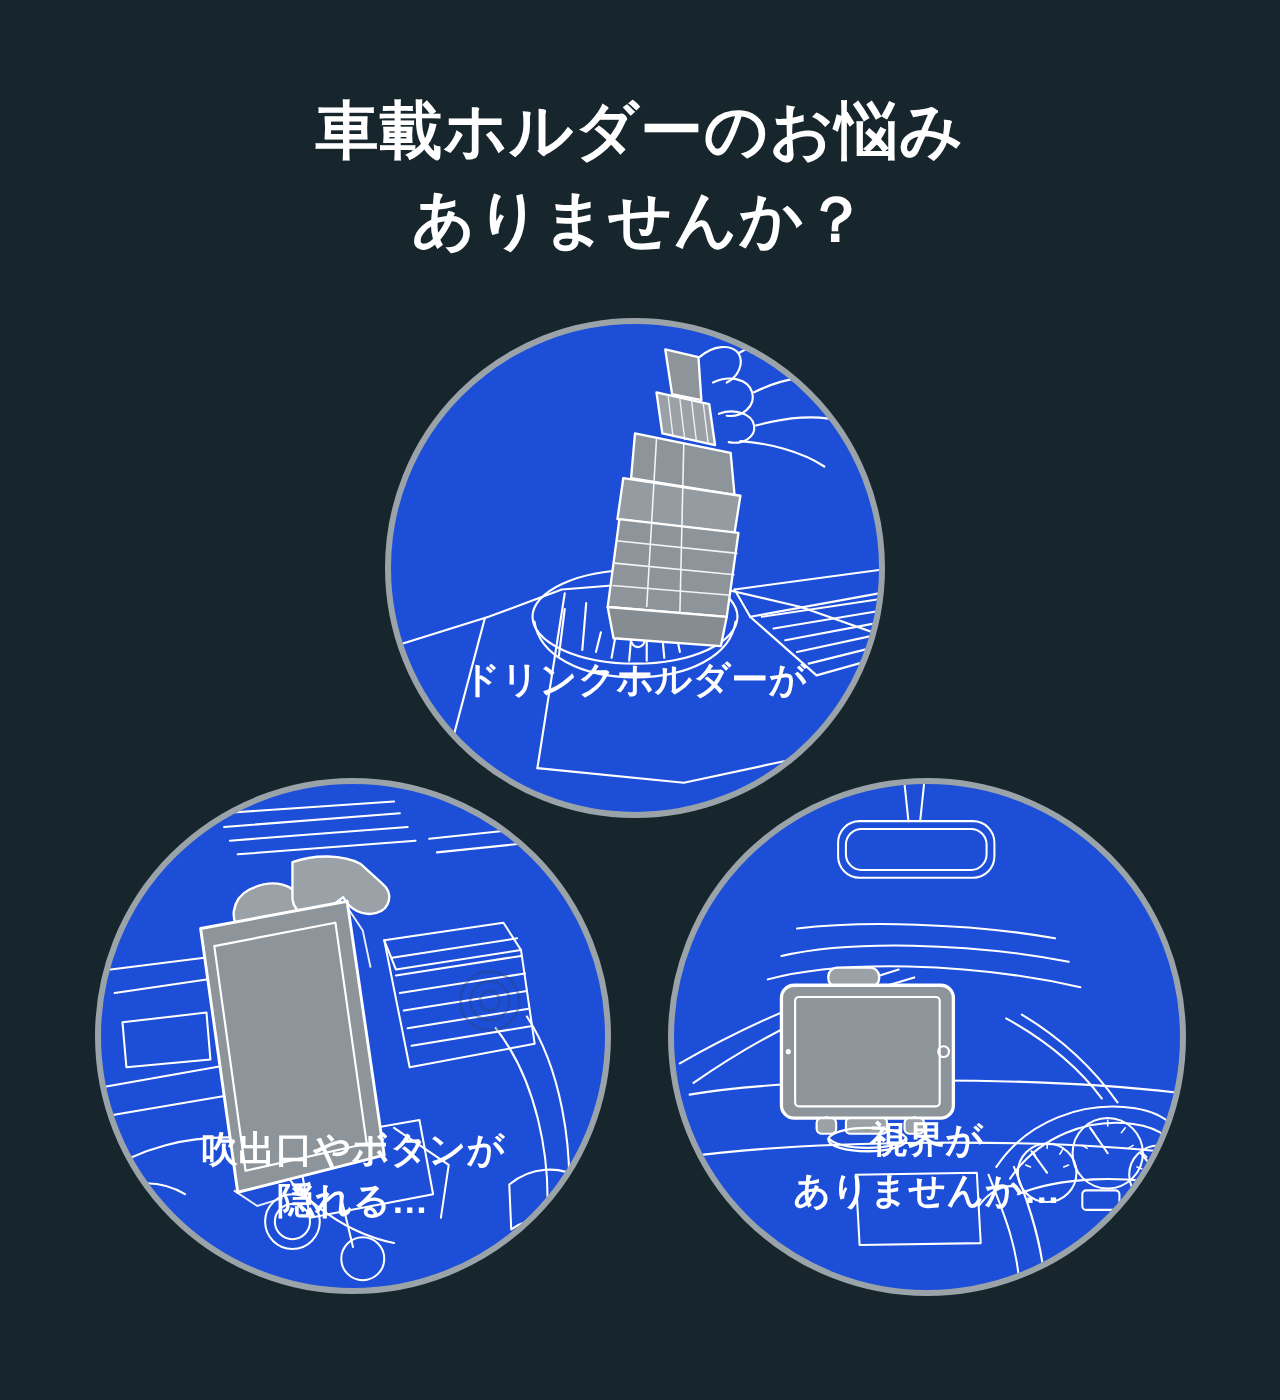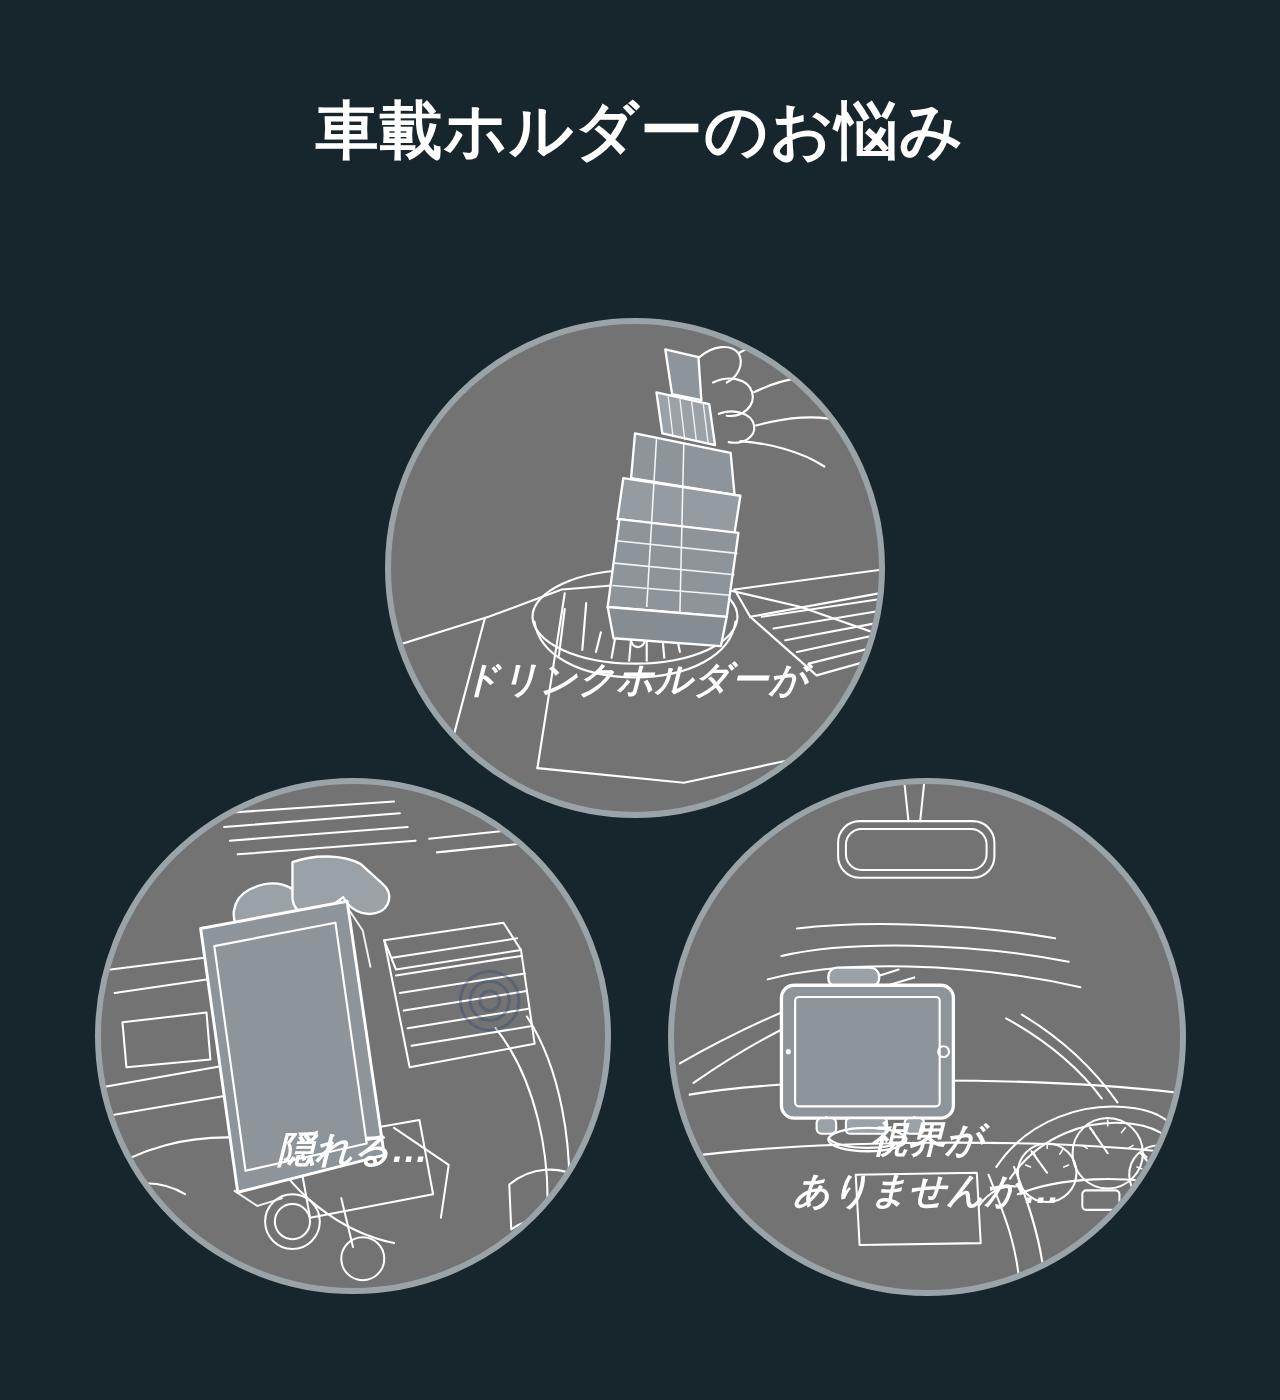--- a/index.html
+++ b/index.html
@@ -31,22 +31,21 @@
   }
   #headline .ln { display: block; white-space: nowrap; }
 
   
   .bubble {
     position: absolute;
     border-radius: 50%;
     border: 6px solid #9aa3a8;
     box-sizing: border-box;
     overflow: hidden;
-    background: #737373;
-    font-style: italic;
+    background: #1d4ed8;
   }
   .bubble .art {
     position: absolute;
     inset: 0;
     width: 100%;
     height: 100%;
     display: block;
   }
   .caption {
     position: absolute;
@@ -72,20 +71,21 @@
   #bubble-view { left: 668px; top: 778px; width: 518px; height: 518px; }
   #cap-view { top: 330px; }
 </style>
 </head>
 <body>
 
 <div id="page">
 
   <div id="headline">
     <span class="ln">車載ホルダーのお悩み</span>
+    <span class="ln">ありませんか？</span>
   </div>
 
   <div class="bubble" id="bubble-cupholder">
     <svg class="art" viewBox="0 0 500 500">
       <g fill="none" stroke="#ffffff" stroke-width="2.2" stroke-linecap="round" stroke-linejoin="round">
 
         <path d="M4 330 L100 300 L175 272 L300 262 L420 290 L500 318"></path>
         <path d="M96 302 L62 430 L78 470"></path>
         <path d="M178 276 L150 455"></path>
         <path d="M150 455 L300 470 L440 440"></path>
@@ -179,20 +179,21 @@
         <path d="M136 416 L160 432 L186 424" fill="none" stroke="#ffffff" stroke-width="2" opacity=".9"></path>
       </g>
 
       <g opacity=".35" fill="none" stroke="#2a4670" stroke-width="3">
         <circle cx="398" cy="222" r="10"></circle>
         <circle cx="398" cy="222" r="20"></circle>
         <circle cx="398" cy="222" r="30"></circle>
       </g>
     </svg>
     <div class="caption" id="cap-vent">
+      <span class="ln">吹出口やボタンが</span>
       <span class="ln">隠れる…</span>
     </div>
   </div>
 
   <div class="bubble" id="bubble-view">
     <svg class="art" viewBox="0 0 518 518">
       <g fill="none" stroke="#ffffff" stroke-width="2.1" stroke-linecap="round" stroke-linejoin="round">
 
         <path d="M236 0 L240 38 M256 0 L252 38"></path>
 

